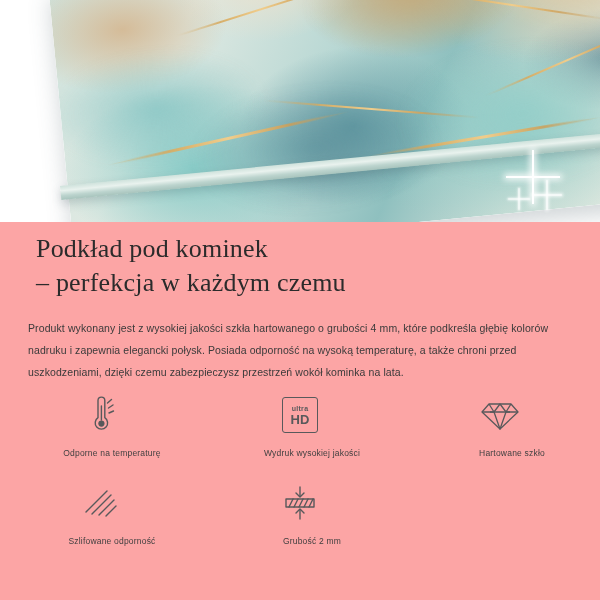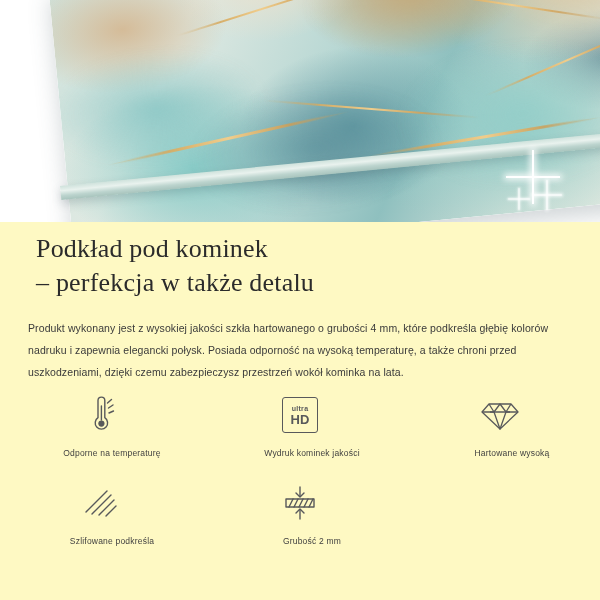--- a/index.html
+++ b/index.html
@@ -10,21 +10,21 @@
     width: 600px;
     height: 600px;
     background: #ffffff;
     font-family: "Liberation Sans", sans-serif;
     overflow: hidden;
   }
   .page {
     position: relative;
     width: 600px;
     height: 600px;
-    background: #fef9c3;
+    background: #fca5a5;
   }
 
   
   .hero {
     position: relative;
     width: 600px;
     height: 222px;
     overflow: hidden;
     background: #ffffff;
   }
@@ -216,21 +216,21 @@
     </div>
     <div class="glass-edge"></div>
     <div class="sparkle s1"></div>
     <div class="sparkle s2"></div>
     <div class="sparkle s3"></div>
   </div>
 
   <div class="content">
     <h1 class="headline">
       <span>Podkład pod kominek</span>
-      <span class="l2">– perfekcja w także detalu</span>
+      <span class="l2">– perfekcja w każdym czemu</span>
     </h1>
     <p class="body-copy">Produkt wykonany jest z wysokiej jakości szkła hartowanego o grubości 4 mm, które podkreśla głębię kolorów nadruku i zapewnia elegancki połysk. Posiada odporność na wysoką temperaturę, a także chroni przed uszkodzeniami, dzięki czemu zabezpieczysz przestrzeń wokół kominka na lata.</p>
   </div>
 
   <div class="features">
 
     <div class="feature">
       <div class="feature-icon">
         <svg width="40" height="42" viewBox="0 0 40 42" fill="none" stroke="#58595b" stroke-width="1.4" stroke-linecap="round">
           <path d="M18 6.5a3.4 3.4 0 0 1 6.8 0v17.2a6.2 6.2 0 1 1-6.8 0z"></path>
@@ -244,48 +244,48 @@
       <div class="feature-label">Odporne na temperaturę</div>
     </div>
 
     <div class="feature">
       <div class="feature-icon">
         <div class="ultra-hd">
           <span class="u">ultra</span>
           <span class="hd">HD</span>
         </div>
       </div>
-      <div class="feature-label">Wydruk kominek jakości</div>
+      <div class="feature-label">Wydruk wysokiej jakości</div>
     </div>
 
 
     <div class="feature">
       <div class="feature-icon">
         <svg width="42" height="38" viewBox="0 0 42 38" fill="none" stroke="#58595b" stroke-width="1.3" stroke-linejoin="round">
           <path d="M10 8h22l7 8-18 17L3 16z"></path>
           <path d="M3 16h36"></path>
           <path d="M10 8l5 8-4 0"></path>
           <path d="M32 8l-5 8 4 0"></path>
           <path d="M15 16l6 17 6-17"></path>
           <path d="M15 16l6-8 6 8"></path>
         </svg>
       </div>
-      <div class="feature-label">Hartowane wysoką</div>
+      <div class="feature-label">Hartowane szkło</div>
     </div>
 
     <div class="feature">
       <div class="feature-icon">
         <svg width="40" height="36" viewBox="0 0 40 36" fill="none" stroke="#58595b" stroke-width="1.4" stroke-linecap="round">
           <path d="M6 27 L27 6"></path>
           <path d="M12 29 L31 10"></path>
           <path d="M19 30 L34 15"></path>
           <path d="M26 31 L36 21"></path>
         </svg>
       </div>
-      <div class="feature-label">Szlifowane podkreśla</div>
+      <div class="feature-label">Szlifowane odporność</div>
     </div>
 
     <div class="feature">
       <div class="feature-icon">
         <svg width="44" height="40" viewBox="0 0 44 40" fill="none" stroke="#58595b" stroke-width="1.4" stroke-linecap="round" stroke-linejoin="round">
           <line x1="22" y1="4" x2="22" y2="13"></line>
           <path d="M18 10l4 4 4-4"></path>
           <line x1="22" y1="36" x2="22" y2="27"></line>
           <path d="M18 30l4-4 4 4"></path>
           <rect x="8" y="16" width="28" height="8"></rect>

